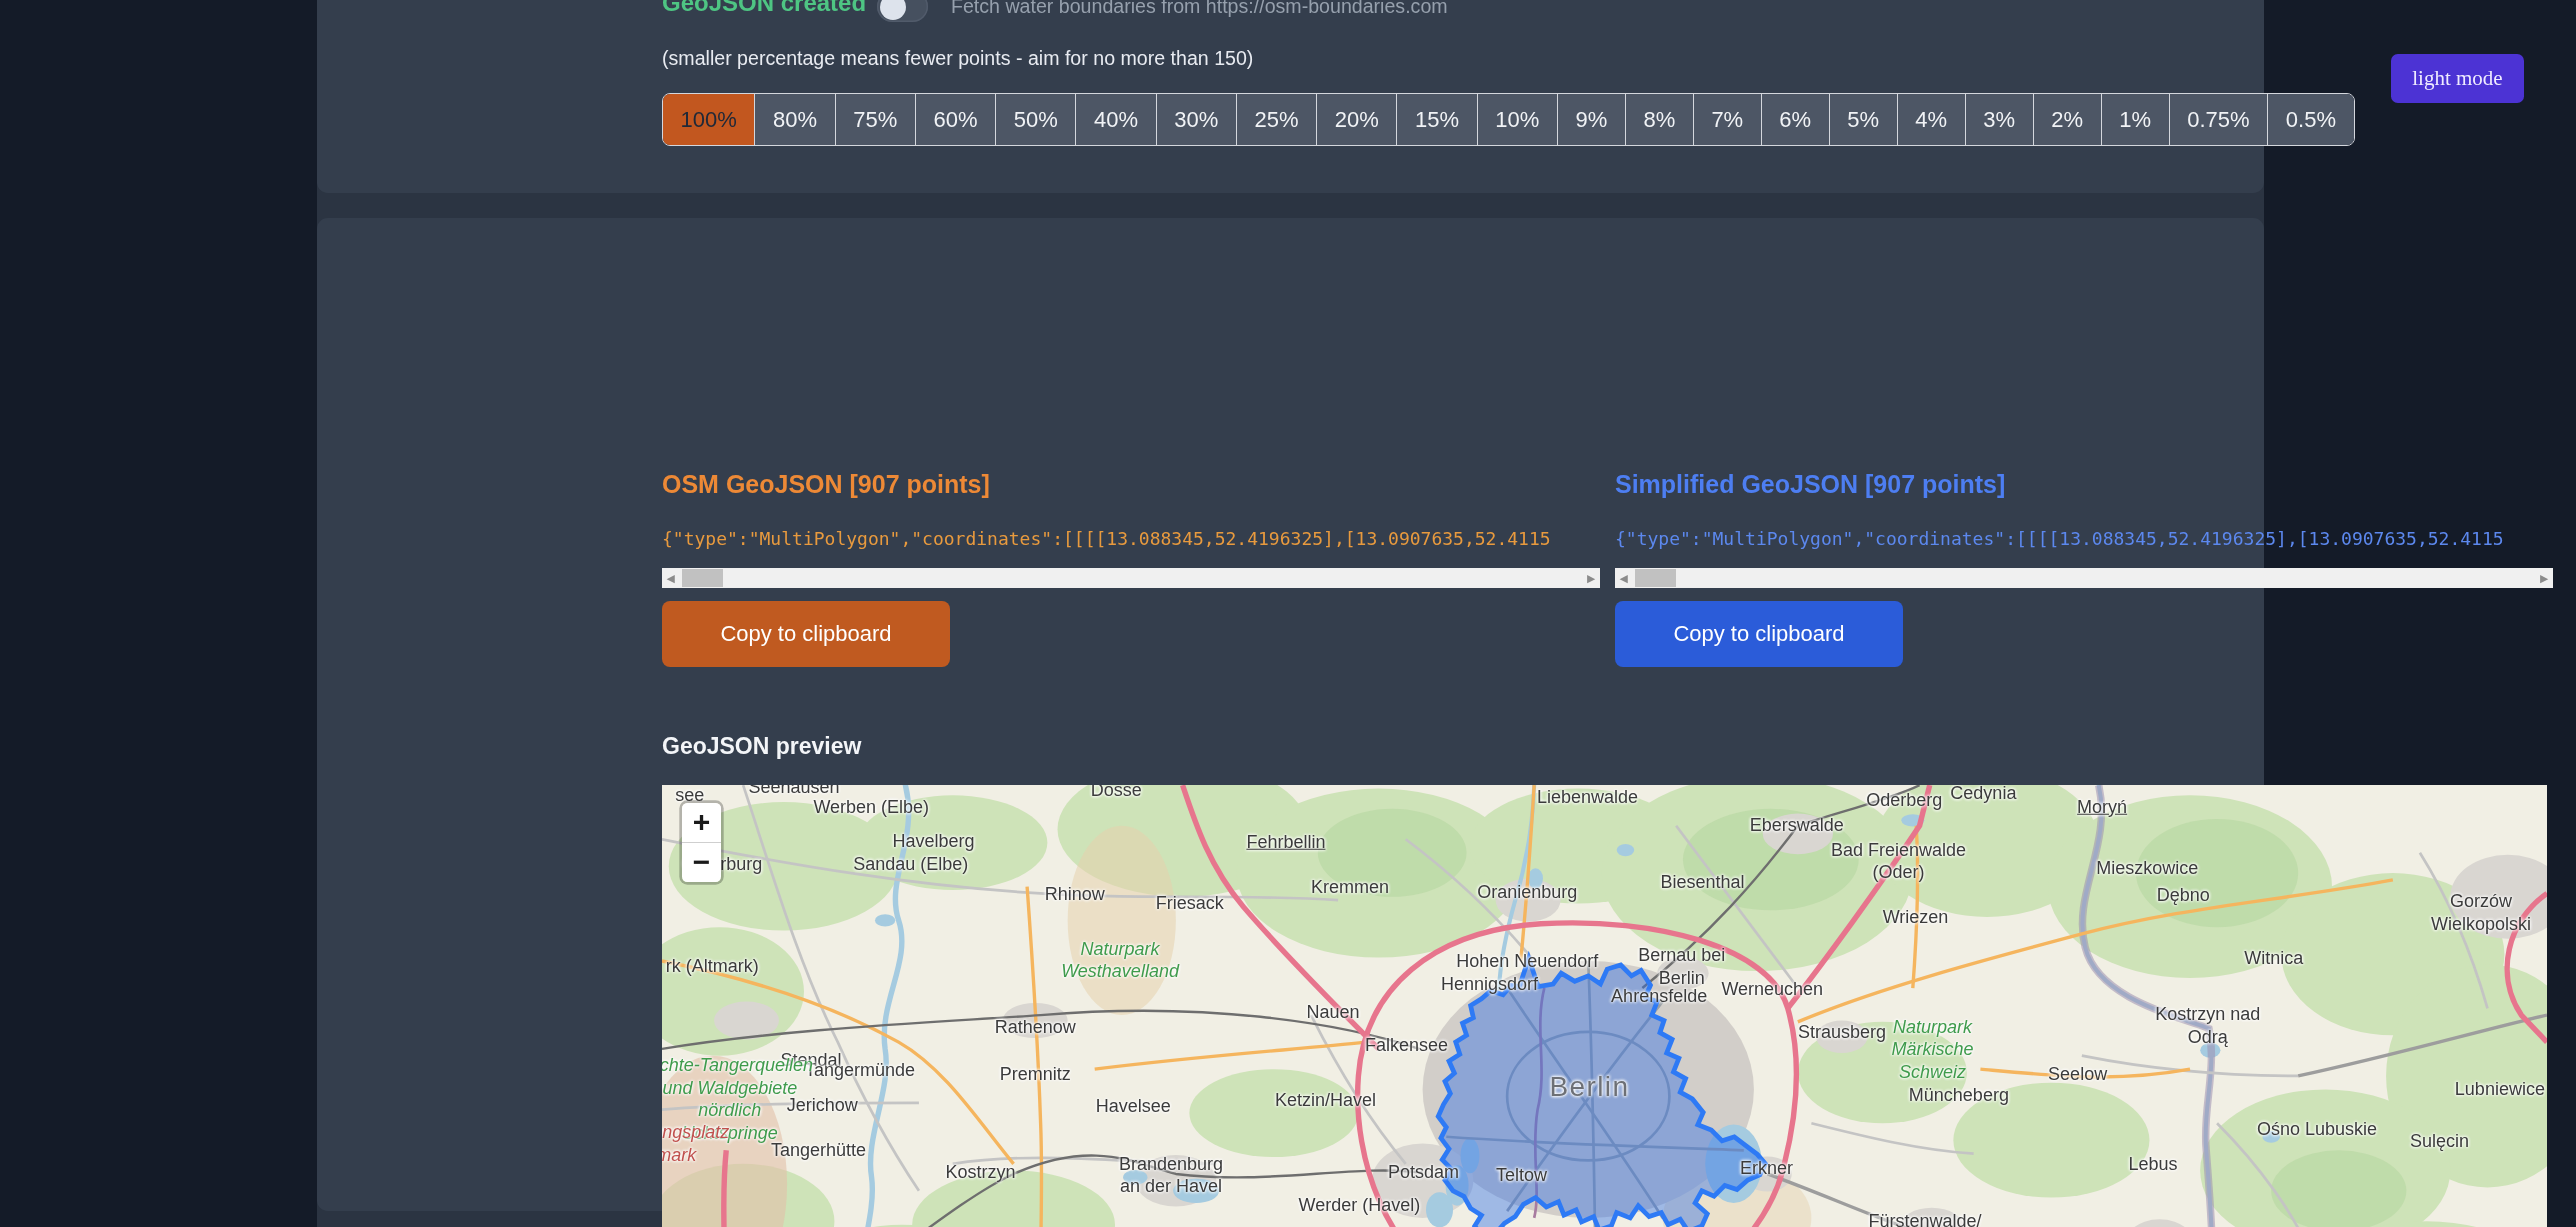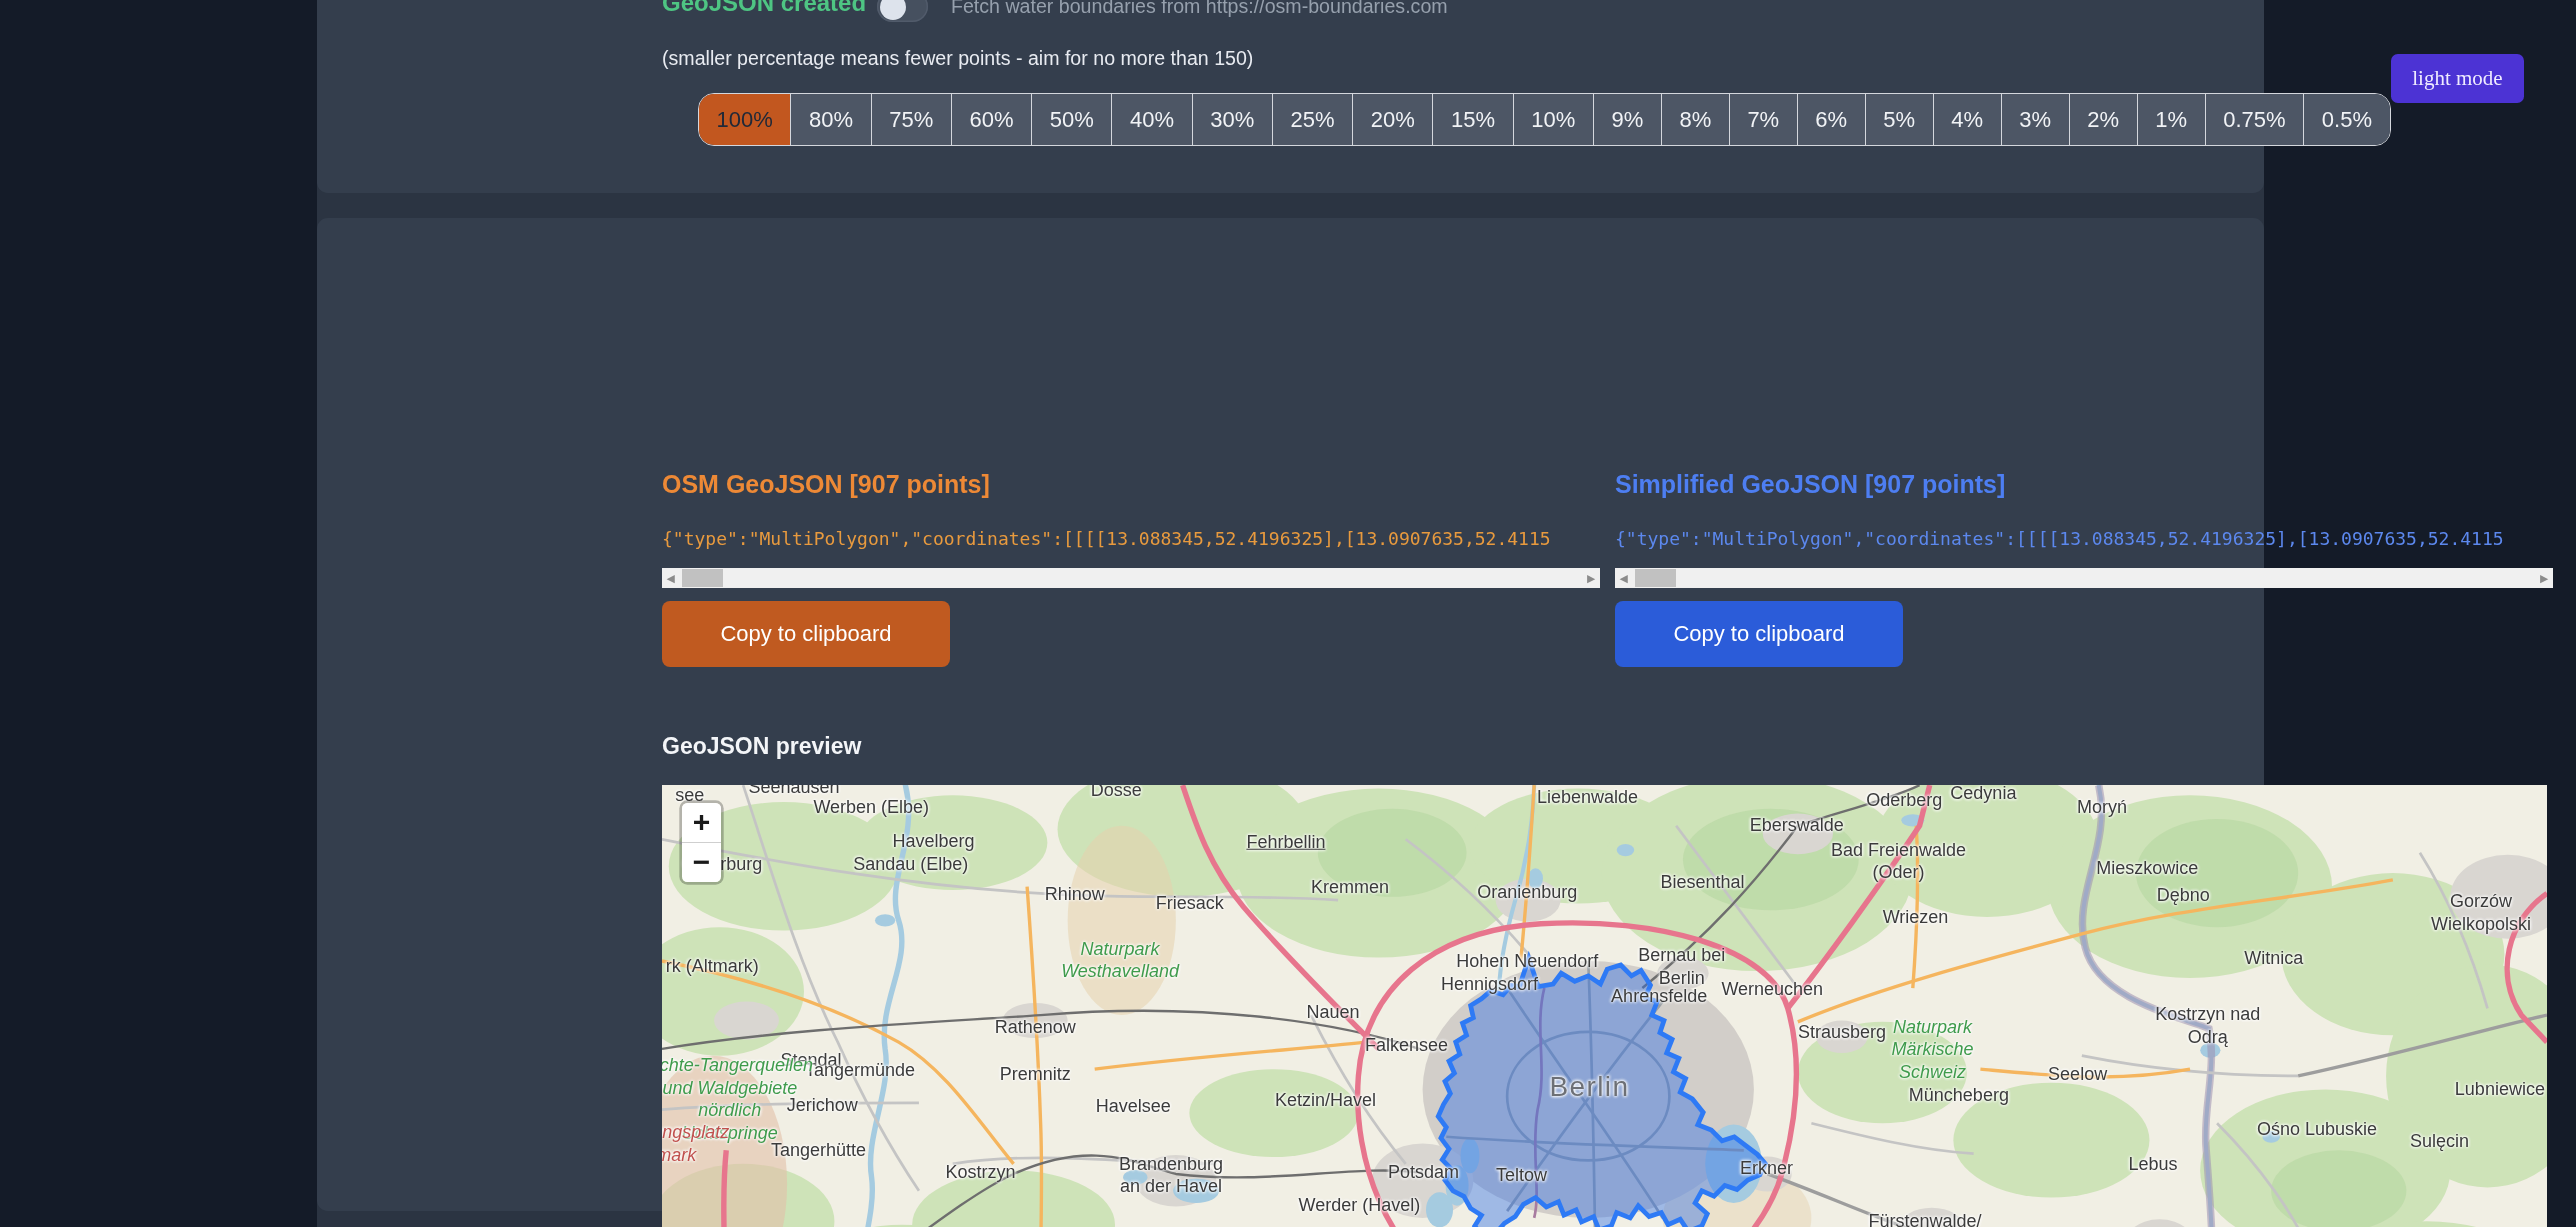--- a/index.html
+++ b/index.html
@@ -11,21 +11,21 @@
   .panel-card{left:317px;top:218px;width:1947px;height:993px;}
 
   .status-title{position:absolute;left:345px;top:8px;font-size:24px;font-weight:bold;color:#4ec583;}
   .toggle{position:absolute;left:560px;top:10px;width:51px;height:31px;border-radius:15.6px;
           background:#46505f;box-shadow:inset 0 0 0 1.4px #515b6b;}
   .toggle .knob{position:absolute;left:2.7px;top:2.7px;width:26px;height:26px;border-radius:50%;background:#dde3ec;}
   .toggle-label{position:absolute;left:634px;top:13.5px;font-size:19.6px;color:#96a0ad;}
   .note{position:absolute;left:345px;top:66px;font-size:19.6px;color:#e8ebf1;}
 
   .pct-row{position:absolute;left:345px;top:112px;height:51px;display:flex;
-           border:1.4px solid #d4d7dd;border-radius:16px;overflow:hidden;margin-left:36px;}
+           border:1.4px solid #d4d7dd;border-radius:8px;overflow:hidden;}
   .pct-btn{height:100%;display:flex;align-items:center;justify-content:center;
            padding:0 17.6px;font-size:22px;background:#4d5665;color:#f1f3f6;
            border:none;border-right:1.4px solid #d4d7dd;cursor:pointer;font-family:inherit;}
   .pct-btn:last-child{border-right:none;}
   .pct-btn.selected{background:#c2571f;color:#202938;}
 
   .col-head{position:absolute;top:252px;font-size:25px;font-weight:600;}
   .col-head.osm{left:345px;color:#ed8936;}
   .col-head.simp{left:1298px;color:#4d7ef2;}
   .code-line{position:absolute;top:310px;width:938px;font-family:"DejaVu Sans Mono",monospace;
@@ -285,21 +285,21 @@
       </svg>
 
       <div style="position:absolute;inset:0;">
           <div class="map-label frag" style="left: 0.7%; top: 1.6%;">see</div>
           <div class="map-label town" style="left: 7%; top: 0.4%;">Seehausen</div>
           <div class="map-label town" style="left: 24.1%; top: 0.8%;">Dosse</div>
           <div class="map-label town" style="left: 11.1%; top: 3.5%;">Werben (Elbe)</div>
           <div class="map-label town" style="left: 49.1%; top: 1.9%;">Liebenwalde</div>
           <div class="map-label town" style="left: 65.9%; top: 2.4%;">Oderberg</div>
           <div class="map-label town" style="left: 70.1%; top: 1.3%;">Cedynia</div>
-          <div class="map-label town" style="left: 76.4%; top: 3.5%;">Moryń</div>
+          <div class="map-label town" style="left: 76.4%; top: 3.5%; text-decoration: underline;">Moryń</div>
           <div class="map-label town" style="left: 14.4%; top: 9.1%;">Havelberg</div>
           <div class="map-label town" style="left: 33.1%; top: 9.3%; text-decoration: underline;">Fehrbellin</div>
           <div class="map-label town" style="left: 60.2%; top: 6.5%;">Eberswalde</div>
           <div class="map-label town" style="left: 65.6%; top: 12.3%;">Bad Freienwalde
 (Oder)</div>
           <div class="map-label town" style="left: 78.8%; top: 13.4%;">Mieszkowice</div>
           <div class="map-label town" style="left: 3.2%; top: 12.8%;">Osterburg</div>
           <div class="map-label town" style="left: 13.2%; top: 12.8%;">Sandau (Elbe)</div>
           <div class="map-label town" style="left: 21.9%; top: 17.7%;">Rhinow</div>
           <div class="map-label town" style="left: 28%; top: 19.2%;">Friesack</div>

